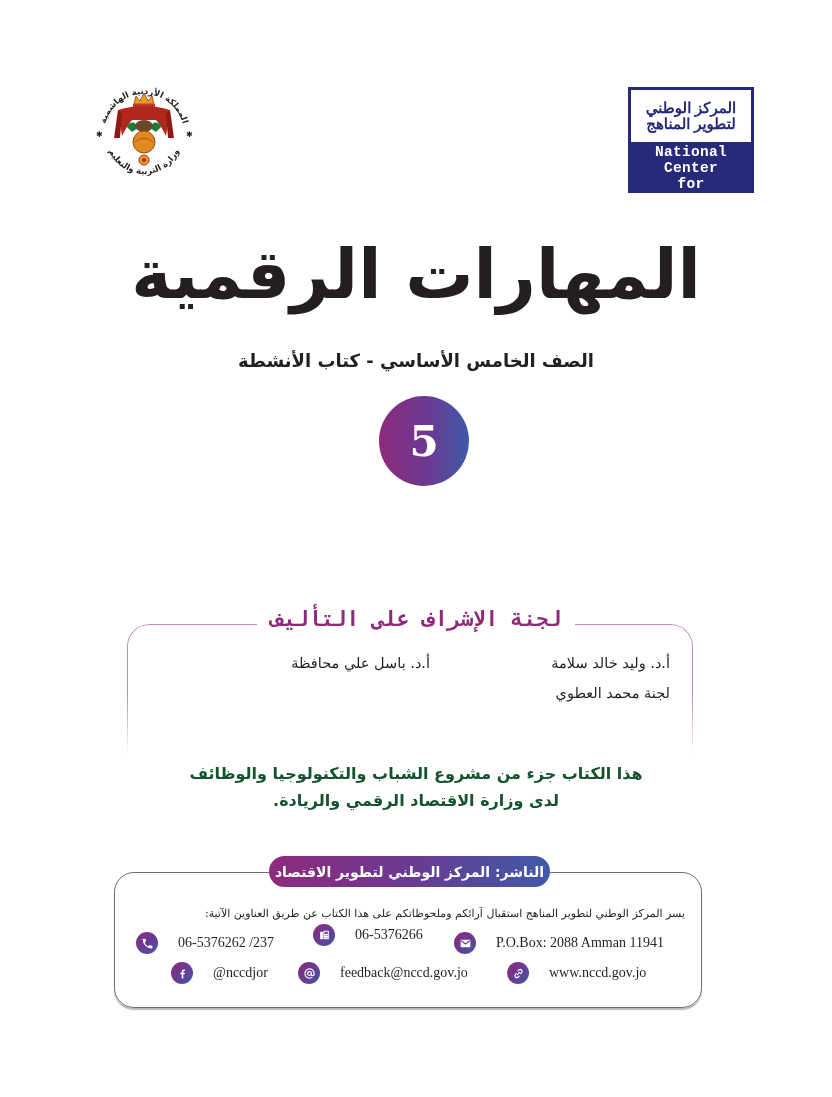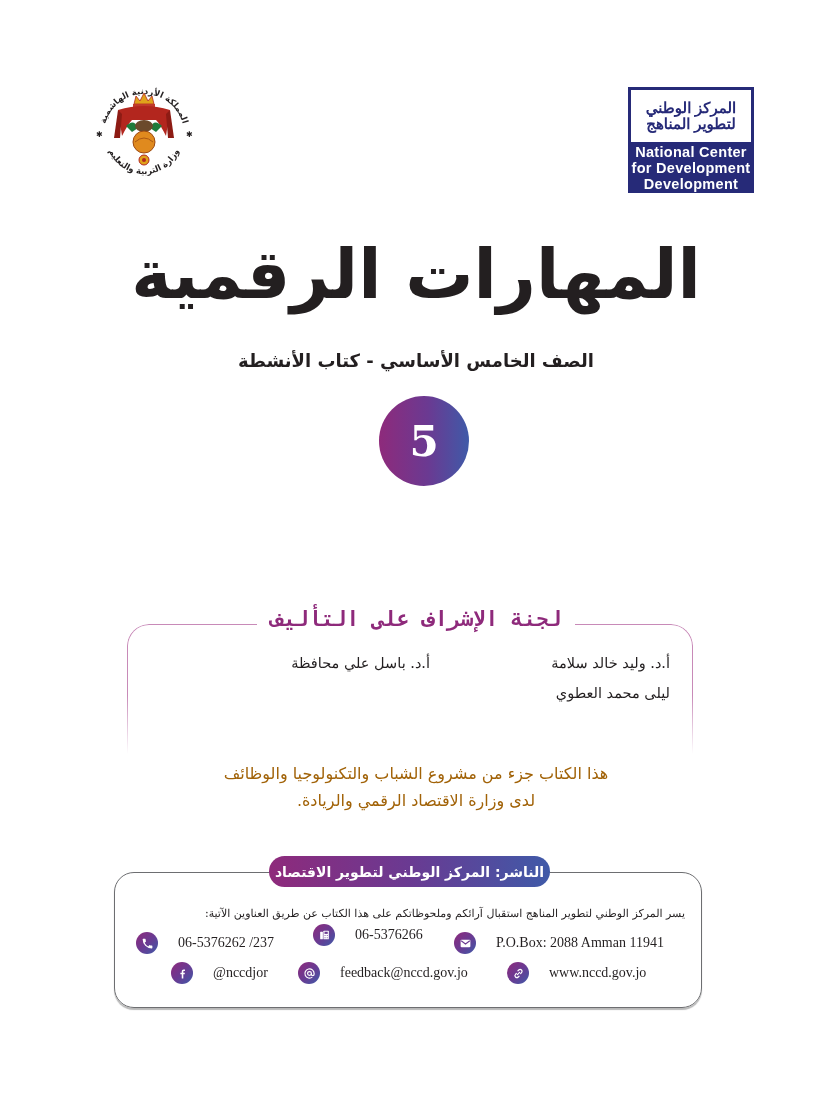--- a/index.html
+++ b/index.html
@@ -10,21 +10,21 @@
   .emblem { position: absolute; left: 88px; top: 74px; width: 112px; height: 112px; }
   .emblem svg { width: 100%; height: 100%; }
 
   
   .nccd-logo { position: absolute; left: 628px; top: 87px; width: 126px; height: 106px;
     background: #262a78; padding: 3px; }
   .nccd-ar { background: #ffffff; height: 52px; display: flex; flex-direction: column;
     align-items: center; justify-content: center; direction: rtl;
     font-family: Liberation Serif, serif; color: #262a78; font-weight: bold; line-height: 1.1; }
   .nccd-ar span { font-size: 15px; }
-  .nccd-en { color: #ffffff; font-family: Liberation Sans, sans-serif; font-weight: bold;
+  .nccd-en { color: #ffffff; font-family: Liberation Mono, monospace; font-weight: bold;
     font-size: 14.5px; line-height: 16px; text-align: center; padding-top: 2px; letter-spacing: 0.3px; }
 
   
   .title { position: absolute; left: 0; right: 0; top: 238px; text-align: center; direction: rtl;
     font-family: "DejaVu Sans", sans-serif; font-weight: bold; font-size: 68px; color: #231f20;
     line-height: 1.1; }
   .subtitle { position: absolute; left: 0; right: 0; top: 350px; text-align: center; direction: rtl;
     font-family: "DejaVu Sans", sans-serif; font-weight: bold; font-size: 18px; color: #231f20; }
 
   .grade-circle { position: absolute; left: 379px; top: 396px; width: 90px; height: 90px;
@@ -40,21 +40,21 @@
             mask-image: linear-gradient(#000 55%, transparent 100%); }
   .committee-title { position: absolute; left: 0; right: 0; top: 607px; text-align: center; direction: rtl; }
   .committee-title span { background: #ffffff; padding: 0 14px; font-family: Liberation Mono, monospace;
     font-weight: bold; font-size: 21px; color: #8e2a7b; }
   .authors { position: absolute; left: 190px; top: 655px; width: 480px; direction: rtl;
     display: grid; grid-template-columns: 1fr 1fr; row-gap: 14px;
     font-family: "DejaVu Serif", serif; font-size: 14.5px; color: #231f20; }
   .authors div { text-align: right; }
 
   .project-note { position: absolute; left: 0; right: 0; top: 760px; text-align: center; direction: rtl;
-    font-family: "DejaVu Sans", sans-serif; font-weight: normal; font-size: 16px; color: #a16207;
+    font-family: "DejaVu Sans", sans-serif; font-weight: bold; font-size: 16px; color: #14532d;
     line-height: 27px; }
 
   
   .publisher-box { position: absolute; left: 114px; top: 872px; width: 588px; height: 136px;
     border: 1.2px solid #6d6e71; border-radius: 20px; box-shadow: 0 2px 1px #b8b8b8; }
   .publisher-pill { position: absolute; left: 269px; top: 856px; width: 281px; height: 31px;
     border-radius: 16px; background: linear-gradient(90deg, #8e2a7b 0%, #6a3a92 50%, #3f5aa8 100%);
     color: #ffffff; font-family: "DejaVu Sans", sans-serif; font-weight: bold; font-size: 14px;
     display: flex; align-items: center; justify-content: center; direction: rtl; }
   .publisher-notice { position: absolute; left: 140px; width: 545px; top: 907px; direction: rtl;
@@ -116,21 +116,21 @@
   <span>5</span>
 </div>
 
 <div class="committee"></div>
 <div class="committee-title">
   <span>لجنة الإشراف على التأليف</span>
 </div>
 <div class="authors">
   <div>أ.د. وليد خالد سلامة</div>
   <div>أ.د. باسل علي محافظة</div>
-  <div>ليلى محمد العطوي</div>
+  <div>لجنة محمد العطوي</div>
 </div>
 
 <div class="project-note">
   <div>هذا الكتاب جزء من مشروع الشباب والتكنولوجيا والوظائف</div>
   <div>لدى وزارة الاقتصاد الرقمي والريادة.</div>
 </div>
 
 <div class="publisher-box"></div>
 <div class="publisher-pill">
   <span>الناشر: المركز الوطني لتطوير الاقتصاد</span>

